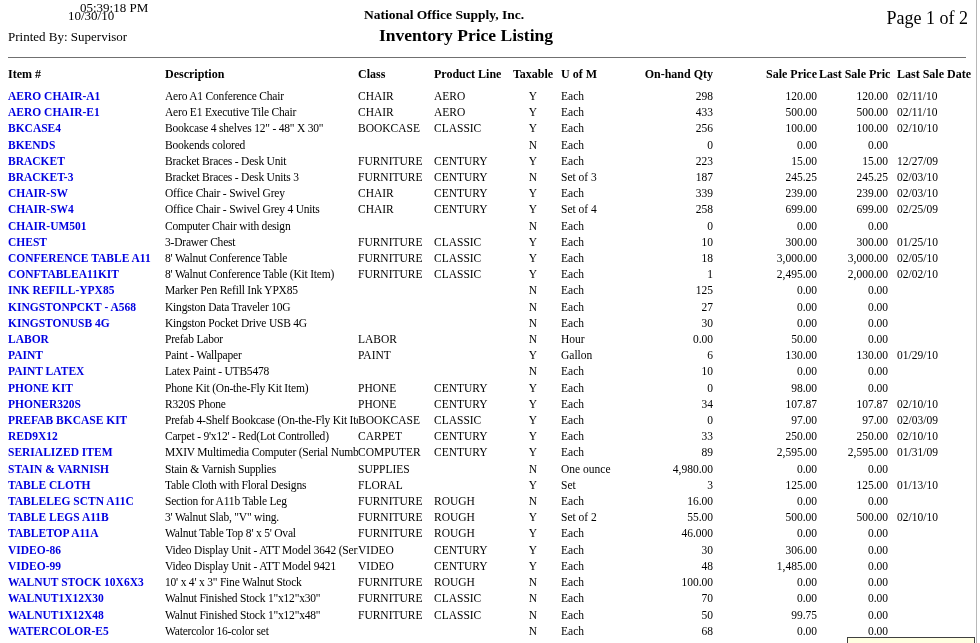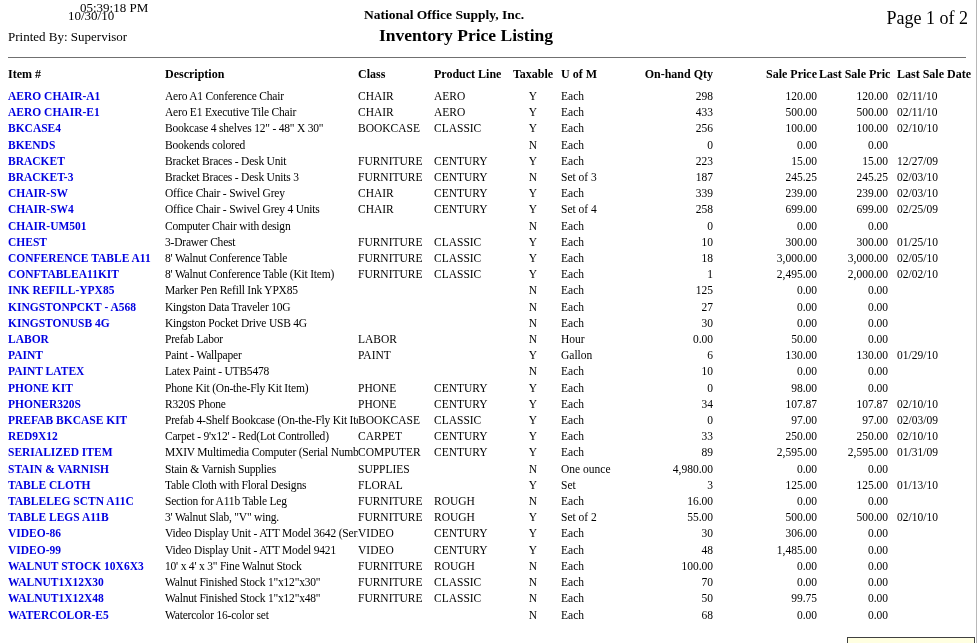--- a/index.html
+++ b/index.html
@@ -400,20 +400,32 @@
         <td class="c2 ">FURNITURE</td>
         <td class="c3 ">ROUGH</td>
         <td class="c4 a-c">Y</td>
         <td class="c5 pad5">Set of 2</td>
         <td class="c6 a-r">55.00</td>
         <td class="c7 a-r">500.00</td>
         <td class="c8 a-r">500.00</td>
         <td class="c9 pad7">02/10/10</td>
       </tr>
       <tr>
+        <td class="c0 ">TABLETOP A11A</td>
+        <td class="c1 ">Walnut Table Top 8' x 5' Oval</td>
+        <td class="c2 ">FURNITURE</td>
+        <td class="c3 ">ROUGH</td>
+        <td class="c4 a-c">Y</td>
+        <td class="c5 pad5">Each</td>
+        <td class="c6 a-r">46.000</td>
+        <td class="c7 a-r">0.00</td>
+        <td class="c8 a-r">0.00</td>
+        <td class="c9 pad7"></td>
+      </tr>
+      <tr>
         <td class="c0 ">VIDEO-86</td>
         <td class="c1 ">Video Display Unit - ATT Model 3642 (Seri</td>
         <td class="c2 ">VIDEO</td>
         <td class="c3 ">CENTURY</td>
         <td class="c4 a-c">Y</td>
         <td class="c5 pad5">Each</td>
         <td class="c6 a-r">30</td>
         <td class="c7 a-r">306.00</td>
         <td class="c8 a-r">0.00</td>
         <td class="c9 pad7"></td>

